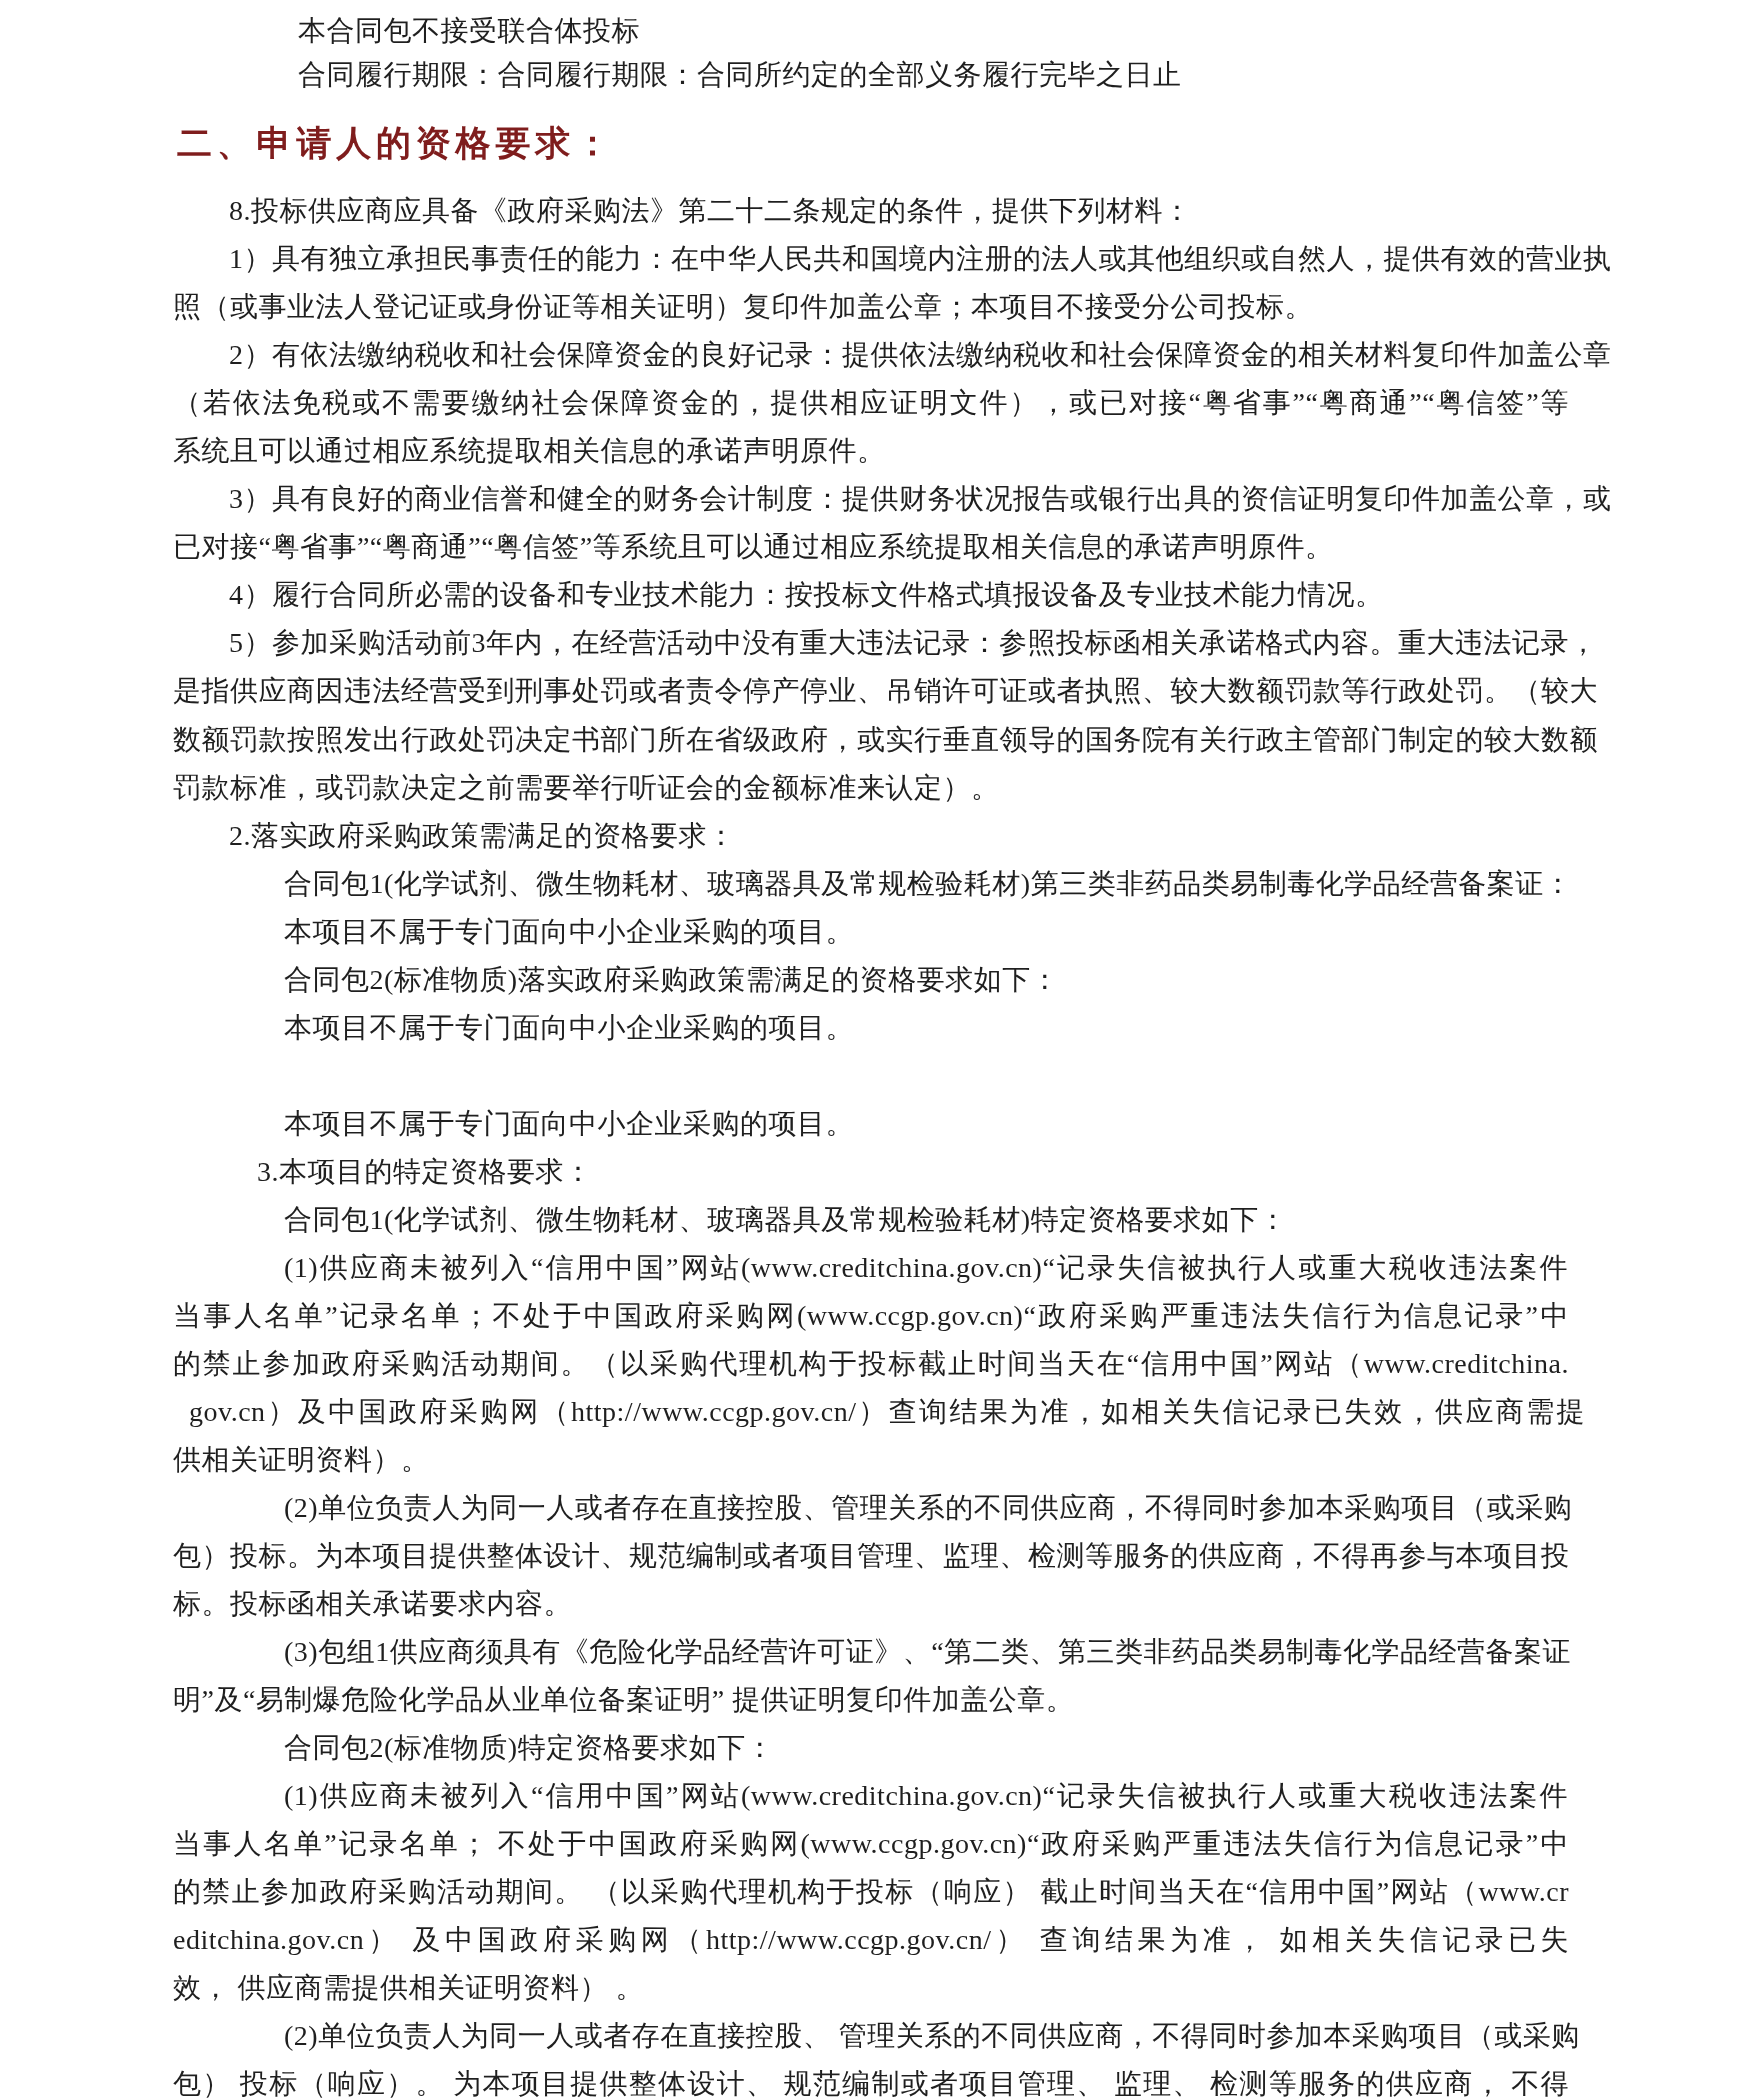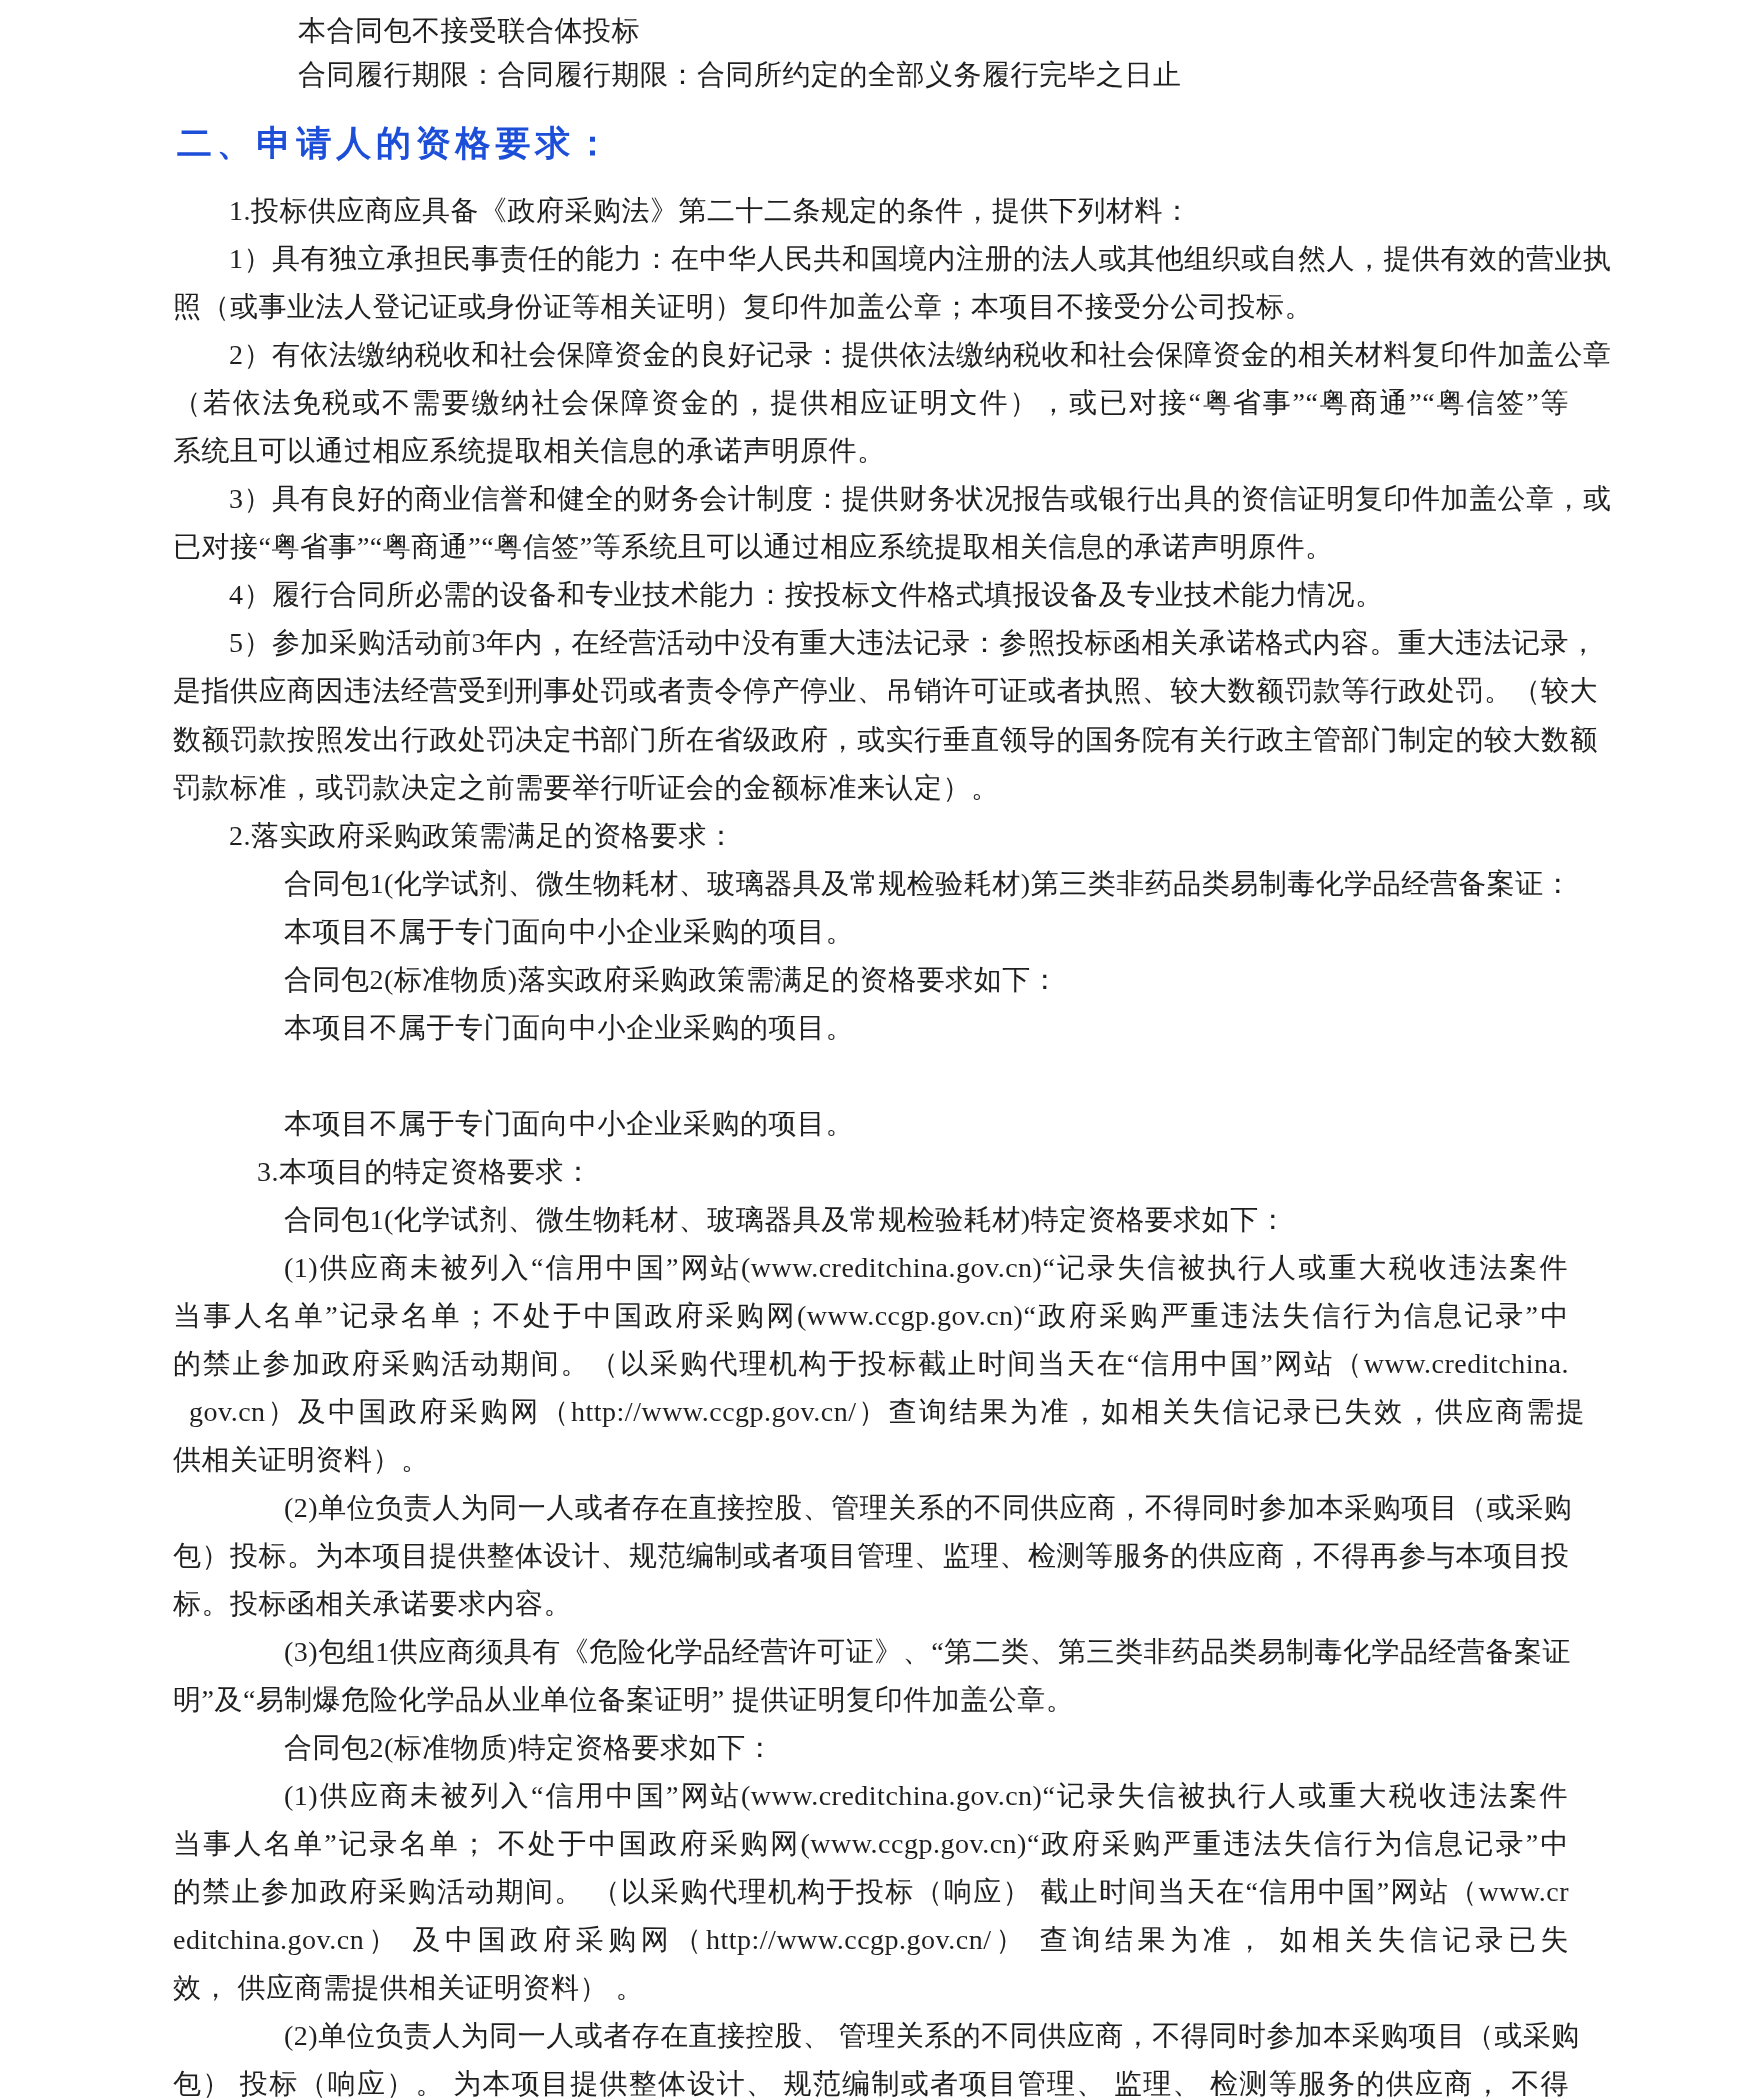--- a/index.html
+++ b/index.html
@@ -34,31 +34,31 @@
     text-align: justify;
     text-align-last: justify;
     text-justify: inter-character;
   }
   .heading {
     left: 177px;
     font-size: 35px;
     line-height: 42px;
     font-weight: bold;
     letter-spacing: 4.8px;
-    color: #1d4ed8;
+    color: #7f1d1d;
   }
 </style>
 </head>
 <body>
 
 <div id="page" style="color: rgb(31, 31, 31); background: rgb(255, 255, 255);">
     <div class="line ind-intro" style="top: 11.5px;">本合同包不接受联合体投标</div>
     <div class="line ind-intro" style="top: 56px;">合同履行期限：合同履行期限：合同所约定的全部义务履行完毕之日止</div>
     <div class="line heading" style="top: 123px;">二、申请人的资格要求：</div>
-    <div class="line ind-item" style="top: 192px;">1.投标供应商应具备《政府采购法》第二十二条规定的条件，提供下列材料：</div>
+    <div class="line ind-item" style="top: 192px;">8.投标供应商应具备《政府采购法》第二十二条规定的条件，提供下列材料：</div>
     <div class="line ind-item just" style="top: 240px;">1）具有独立承担民事责任的能力：在中华人民共和国境内注册的法人或其他组织或自然人，提供有效的营业执</div>
     <div class="line ind-flush" style="top: 288px;">照（或事业法人登记证或身份证等相关证明）复印件加盖公章；本项目不接受分公司投标。</div>
     <div class="line ind-item just" style="top: 336px;">2）有依法缴纳税收和社会保障资金的良好记录：提供依法缴纳税收和社会保障资金的相关材料复印件加盖公章</div>
     <div class="line ind-flush just" style="top: 384px;">（若依法免税或不需要缴纳社会保障资金的，提供相应证明文件），或已对接“粤省事”“粤商通”“粤信签”等</div>
     <div class="line ind-flush" style="top: 432px;">系统且可以通过相应系统提取相关信息的承诺声明原件。</div>
     <div class="line ind-item just" style="top: 480px;">3）具有良好的商业信誉和健全的财务会计制度：提供财务状况报告或银行出具的资信证明复印件加盖公章，或</div>
     <div class="line ind-flush" style="top: 528px;">已对接“粤省事”“粤商通”“粤信签”等系统且可以通过相应系统提取相关信息的承诺声明原件。</div>
     <div class="line ind-item" style="top: 576px;">4）履行合同所必需的设备和专业技术能力：按投标文件格式填报设备及专业技术能力情况。</div>
     <div class="line ind-item just" style="top: 624px;">5）参加采购活动前3年内，在经营活动中没有重大违法记录：参照投标函相关承诺格式内容。重大违法记录，</div>
     <div class="line ind-flush just" style="top: 672px;">是指供应商因违法经营受到刑事处罚或者责令停产停业、吊销许可证或者执照、较大数额罚款等行政处罚。（较大</div>

